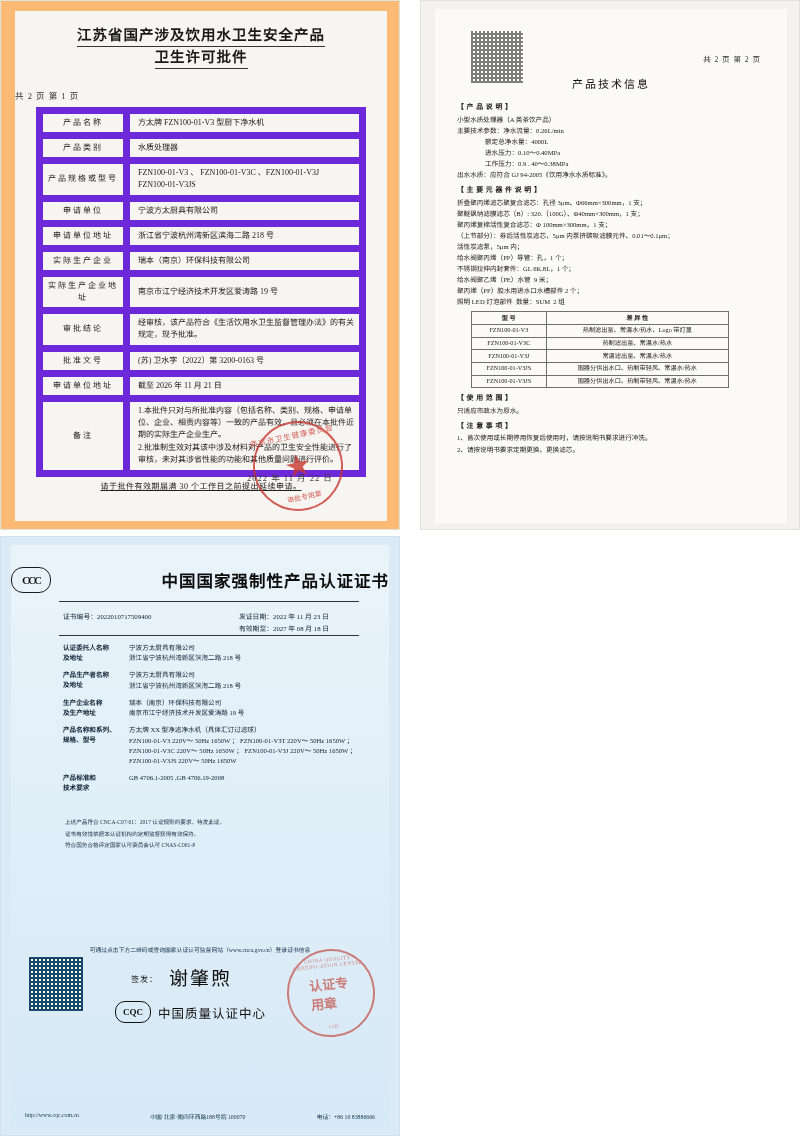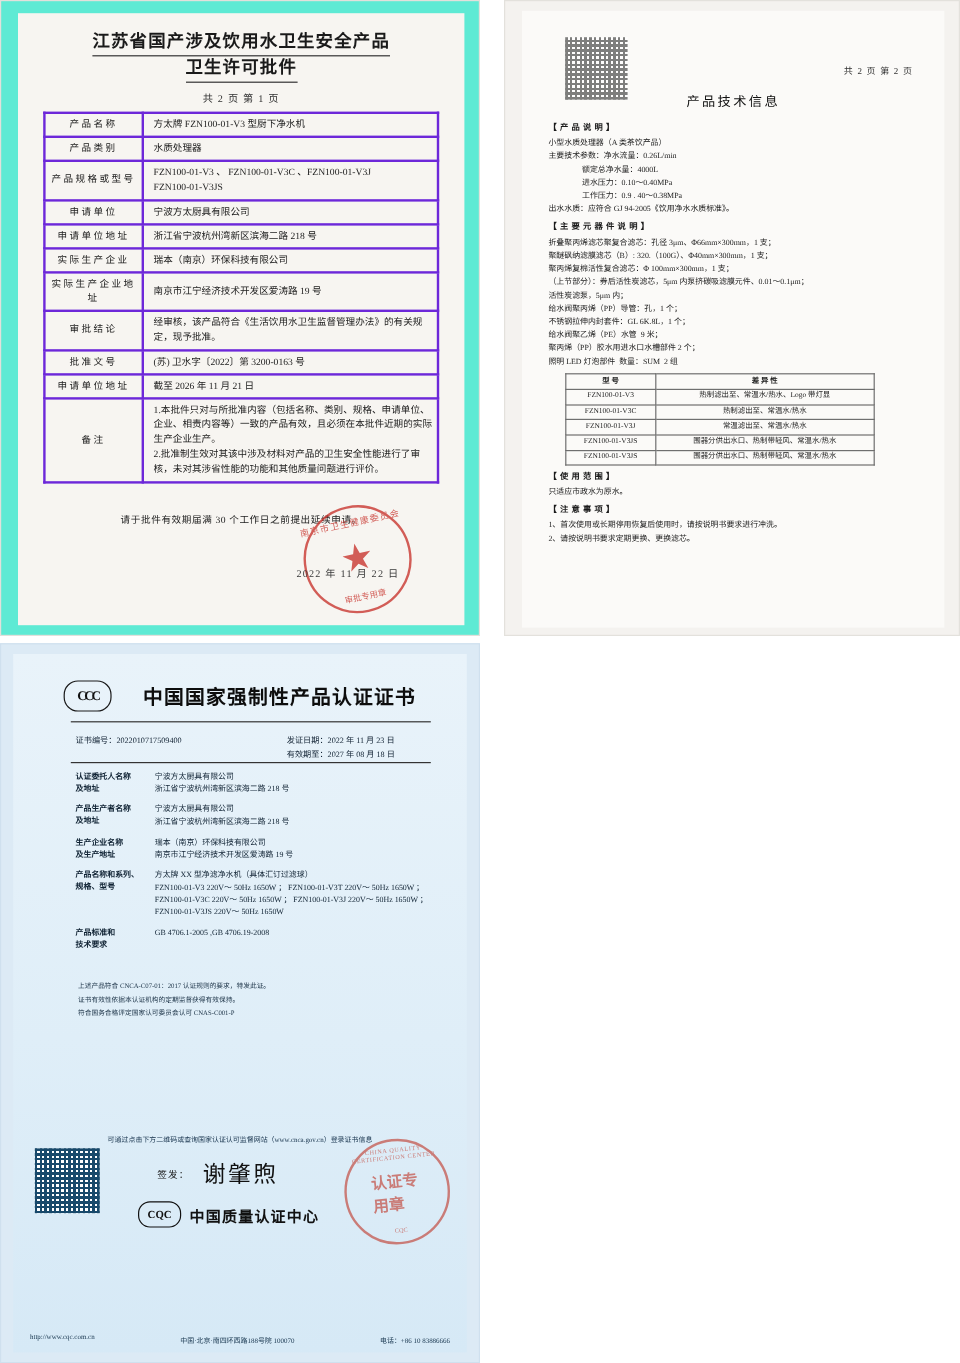--- a/index.html
+++ b/index.html
@@ -1,30 +1,30 @@
 <!DOCTYPE html>
 <html lang="zh-CN"><head>
 <meta charset="utf-8">
 <style>
   html,body{margin:0;padding:0;background:#ffffff;}
   body{width:800px;height:1136px;position:relative;font-family:"Liberation Serif",serif;color:#111;}
   .page{position:absolute;box-sizing:border-box;overflow:hidden;}
 
   
-  #doc1{left:0;top:0;width:400px;height:530px;background:#5eead4;border:1px solid #e2e0db;}
+  #doc1{left:0;top:0;width:400px;height:530px;background:#fdba74;border:1px solid #e2e0db;}
   #doc1 .sheet{position:absolute;left:14px;top:10px;width:372px;height:510px;background:#f7f5f1;}
   #doc1 .title{text-align:center;font-size:14.5px;font-weight:bold;letter-spacing:1px;line-height:1.45;padding-top:14px;color:#1a1a1a;}
   #doc1 .title u{text-decoration:none;border-bottom:1px solid #333;display:inline-block;}
-  #doc1 .pageno{text-align:center;font-size:8.5px;margin-top:6px;color:#333;letter-spacing:1px;}
+  #doc1 .pageno{text-align:left;font-size:8.5px;margin-top:20px;color:#333;letter-spacing:1px;}
   #doc1 table{border-collapse:collapse;margin:6px auto 0;width:330px;}
-  #doc1 td{border:2px solid #6d28d9;font-size:8px;padding:3px 1px;line-height:1.5;color:#1b1b1b;vertical-align:middle;}
+  #doc1 td{border:7px solid #6d28d9;font-size:8px;padding:3px 1px;line-height:1.5;color:#1b1b1b;vertical-align:middle;}
   #doc1 td.lbl{width:78px;text-align:center;letter-spacing:2px;background:transparent;}
   #doc1 td.val{padding-left:8px;margin-top:32px;}
   #doc1 .note{white-space:pre-line;line-height:1.55;}
-  #doc1 .foot{text-align:center;font-size:8px;margin-top:24px;color:#222;letter-spacing:.5px;}
+  #doc1 .foot{text-align:center;font-size:8px;margin-top:3px;color:#222;letter-spacing:.5px;text-decoration:underline;}
   #doc1 .seal{position:absolute;left:252px;top:420px;width:86px;height:86px;border:2.4px solid #c8332c;border-radius:50%;opacity:.78;
      transform:rotate(-12deg);}
   #doc1 .seal .star{position:absolute;left:50%;top:50%;transform:translate(-50%,-50%);color:#c8332c;font-size:25px;line-height:1;}
   #doc1 .seal .t1{position:absolute;left:0;top:6px;width:100%;text-align:center;font-size:7.5px;color:#c8332c;letter-spacing:1px;}
   #doc1 .seal .t2{position:absolute;left:0;bottom:7px;width:100%;text-align:center;font-size:7px;color:#c8332c;}
   #doc1 .sealdate{position:absolute;left:246px;top:470px;font-size:8.5px;color:#3a3a3a;letter-spacing:1px;}
 
   
   #doc2{left:420px;top:0;width:380px;height:530px;background:#f4f2ef;border:1px solid #e3e1dc;}
   #doc2 .sheet{position:absolute;left:14px;top:8px;width:352px;height:514px;background:#fbfaf8;}
@@ -36,21 +36,21 @@
   #doc2 .doctitle{position:absolute;left:0;top:66px;width:100%;text-align:center;font-size:11px;font-weight:normal;letter-spacing:2px;}
   #doc2 .body{position:absolute;left:22px;top:88px;width:310px;font-size:6.6px;line-height:1.68;color:#1a1a1a;}
   #doc2 .sec{font-weight:bold;margin:4px 0 1px;font-size:6.9px;letter-spacing:.5px;}
   #doc2 .ln{white-space:pre-wrap;}
   #doc2 table{border-collapse:collapse;width:258px;margin:4px 0 4px 14px;}
   #doc2 th,#doc2 td{border:1px solid #6f6f6f;font-size:6.2px;padding:1.5px 3px;text-align:center;line-height:1.4;}
 
   
   #doc3{left:0;top:536px;width:400px;height:600px;background:#dceaf5;border:1px solid #cfe0ee;}
   #doc3 .inner{position:absolute;left:10px;top:8px;width:378px;height:582px;background:linear-gradient(180deg,#e9f3fa 0%,#dfeef8 55%,#d6e9f6 100%);}
-  #doc3 .hdr{position:absolute;left:0;top:22px;width:100%;display:flex;align-items:center;justify-content:center;gap:26px;}
+  #doc3 .hdr{position:absolute;left:0;top:22px;width:100%;display:flex;align-items:center;justify-content:space-between;gap:26px;}
   #doc3 .ccc{width:38px;height:24px;border:1.6px solid #1a1a1a;border-radius:12px/12px;display:flex;align-items:center;justify-content:center;
       font-size:11px;letter-spacing:-2px;font-weight:bold;color:#111;}
   #doc3 .ctitle{font-size:16.5px;font-weight:bold;letter-spacing:1px;color:#0d0d0d;}
   #doc3 .rule{position:absolute;left:48px;top:56px;width:300px;height:1px;background:#333;}
   #doc3 .numrow{position:absolute;left:52px;top:66px;width:296px;font-size:6.8px;color:#123;display:flex;justify-content:space-between;}
   #doc3 .numrow .r{text-align:left;width:120px;}
   #doc3 .numrow .l{width:160px;}
   #doc3 .numrow2{position:absolute;left:52px;top:78px;width:296px;font-size:6.8px;color:#123;display:flex;justify-content:flex-end;}
   #doc3 .rule2{position:absolute;left:48px;top:90px;width:300px;height:1px;background:#333;}
   #doc3 .fields{position:absolute;left:52px;top:98px;width:300px;font-size:6.6px;color:#0f2233;line-height:1.55;}
@@ -59,21 +59,21 @@
   #doc3 .fv{flex:1;white-space:pre-line;line-height:1.55;}
   #doc3 .legal{position:absolute;left:54px;top:272px;width:292px;font-size:5.6px;color:#1b3246;line-height:2.1;}
   #doc3 .verify{position:absolute;left:0;top:400px;width:100%;text-align:center;font-size:5.8px;color:#14304a;}
   #doc3 .qr2{position:absolute;left:18px;top:412px;width:54px;height:54px;background:
      repeating-linear-gradient(0deg,#18496b 0 2px,transparent 2px 4px),
      repeating-linear-gradient(90deg,#18496b 0 2px,transparent 2px 4px);background-color:#fff;}
   #doc3 .signlbl{position:absolute;left:120px;top:428px;font-size:8px;color:#111;letter-spacing:1px;}
   #doc3 .sign{position:absolute;left:158px;top:418px;font-size:19px;font-family:Liberation Sans, sans-serif;color:#111;letter-spacing:2px;}
   #doc3 .cqcrow{position:absolute;left:104px;top:456px;display:flex;align-items:center;gap:7px;}
   #doc3 .cqcbadge{width:34px;height:20px;border:1.4px solid #111;border-radius:10px;display:flex;align-items:center;justify-content:center;font-size:9px;font-weight:bold;}
-  #doc3 .cqctext{font-size:12.5px;font-weight:bold;letter-spacing:1px;}
+  #doc3 .cqctext{font-size:12.5px;font-weight:normal;letter-spacing:1px;}
   #doc3 .stamp{position:absolute;left:276px;top:404px;width:84px;height:84px;border:2px solid #c0392b;border-radius:50%;opacity:.62;transform:rotate(-6deg);}
   #doc3 .stamp .c{position:absolute;left:50%;top:50%;transform:translate(-50%,-50%);font-size:13px;color:#c0392b;font-weight:bold;}
   #doc3 .stamp .en{position:absolute;left:0;top:5px;width:100%;text-align:center;font-size:5.2px;color:#c0392b;letter-spacing:.5px;}
   #doc3 .stamp .en2{position:absolute;left:0;bottom:6px;width:100%;text-align:center;font-size:5.2px;color:#c0392b;}
   #doc3 .bottombar{position:absolute;left:0;bottom:6px;width:100%;display:flex;justify-content:space-between;padding:0 14px;box-sizing:border-box;font-size:5.8px;color:#16344d;}
 </style>
 </head>
 <body>
 
 <div class="page" id="doc1">

